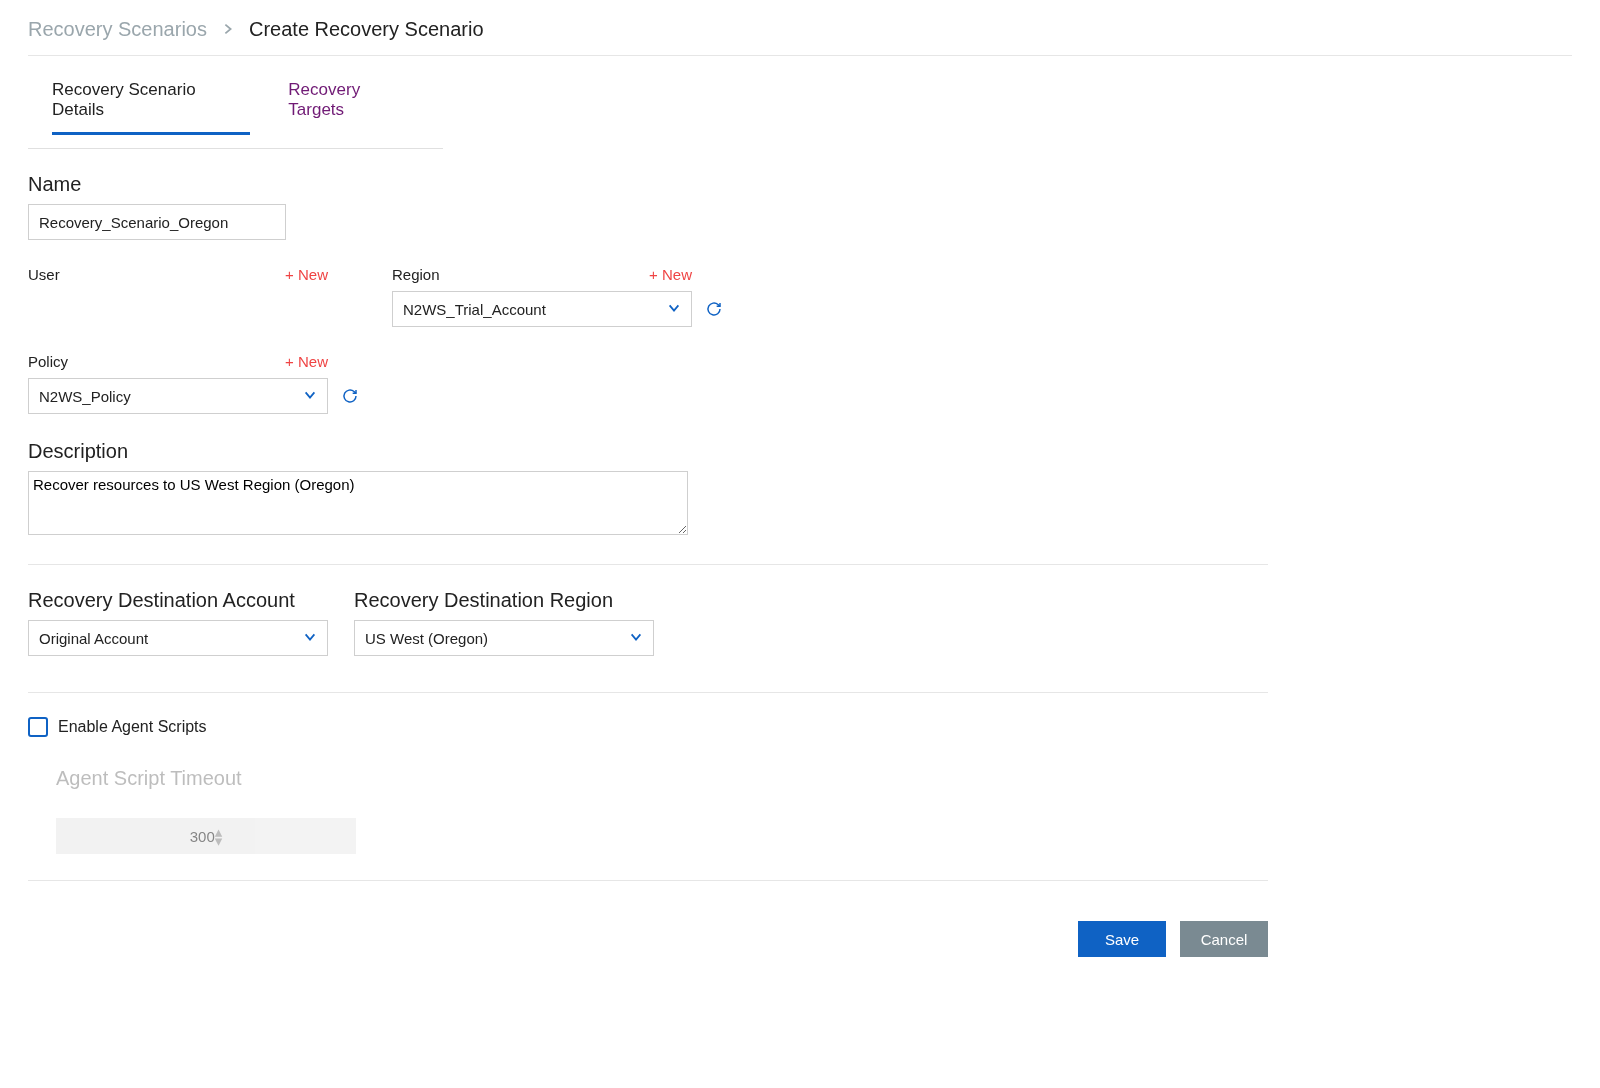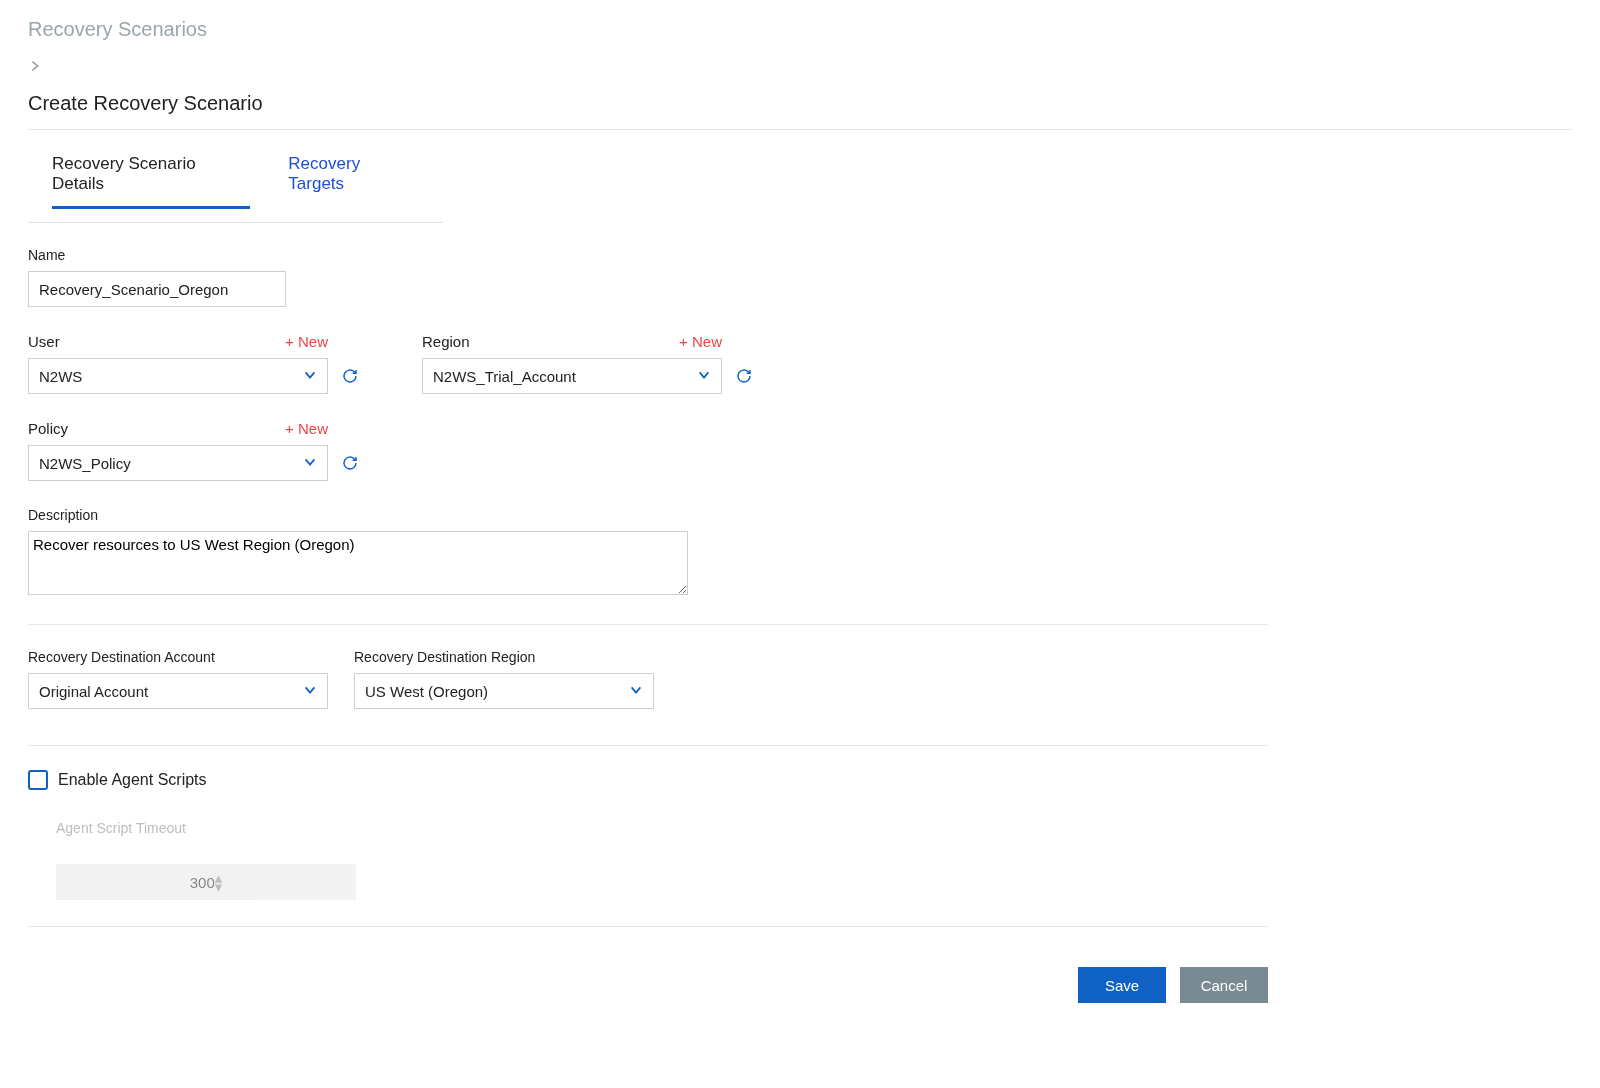--- a/index.html
+++ b/index.html
@@ -9,53 +9,52 @@
     color: #222;
     font-size: 15px;
     width: 1600px;
     height: 1088px;
   }
   .page {
     padding: 18px 28px;
   }
   .breadcrumb {
     display: flex;
-    align-items: flex-start;
+    align-items: flex-end;
     gap: 14px;
     font-size: 20px;
     padding-bottom: 14px;
     border-bottom: 1px solid #e6e6e6;
     margin-bottom: 12px;
-    flex-direction: column;
   }
   .breadcrumb .link { color: #9aa6ac; cursor: pointer; }
   .breadcrumb .sep { color: #9aa6ac; }
   .breadcrumb .current { color: #222; }
   .tabs {
     display: flex;
     gap: 38px;
     padding: 12px 24px 15px 24px;
     border-bottom: 1px solid #e0e0e0;
     width: 415px;
   }
   .tab {
     padding-bottom: 12px;
     font-size: 17px;
-    color: #1d4ed8;
+    color: #701a75;
     cursor: pointer;
     border-bottom: 3px solid transparent;
     margin-bottom: -2px;
   }
   .tab.active {
     color: #222;
     border-bottom: 3px solid #0f62c4;
   }
   .form-area { padding: 24px 0 0 0; }
   .field-group { margin-bottom: 26px; }
-  .label { font-size: 14px; color: #222; margin-bottom: 8px; display:block; }
+  .label { font-size: 20px; color: #222; margin-bottom: 8px; display:block; }
   .label-row {
     display: flex;
     justify-content: space-between;
     align-items: center;
     margin-bottom: 8px;
     width: 300px;
   }
   .new-link { color: #ef4444; font-size: 15px; cursor: pointer; }
   .text-input {
     width: 258px;
@@ -161,36 +160,20 @@
     <div class="field-group">
       <span class="label">Name</span>
       <input type="text" class="text-input" value="Recovery_Scenario_Oregon" style="">
     </div>
 
     <div class="row">
       <div class="field-group">
         <div class="label-row">
           <span>User</span>
           <span class="new-link">+ New</span>
-        </div>
-        <div class="inline">
-          <div class="select">
-            <span class="value">N2WS</span>
-            <span class="chev">
-              <svg class="icon-sm" viewBox="0 0 16 16" fill="none" stroke="currentColor" stroke-width="2">
-                  <polyline points="3,5 8,11 13,5"></polyline>
-                </svg>
-            </span>
-          </div>
-          <span class="refresh">
-            <svg class="icon" viewBox="0 0 24 24" fill="none" stroke="#0f62c4" stroke-width="2.2">
-                <path d="M21 12a9 9 0 1 1-3-6.7L21 8"></path>
-                <polyline points="21,3 21,8 16,8"></polyline>
-              </svg>
-          </span>
         </div>
       </div>
 
       <div class="field-group">
         <div class="label-row">
           <span>Region</span>
           <span class="new-link">+ New</span>
         </div>
         <div class="inline">
           <div class="select">

